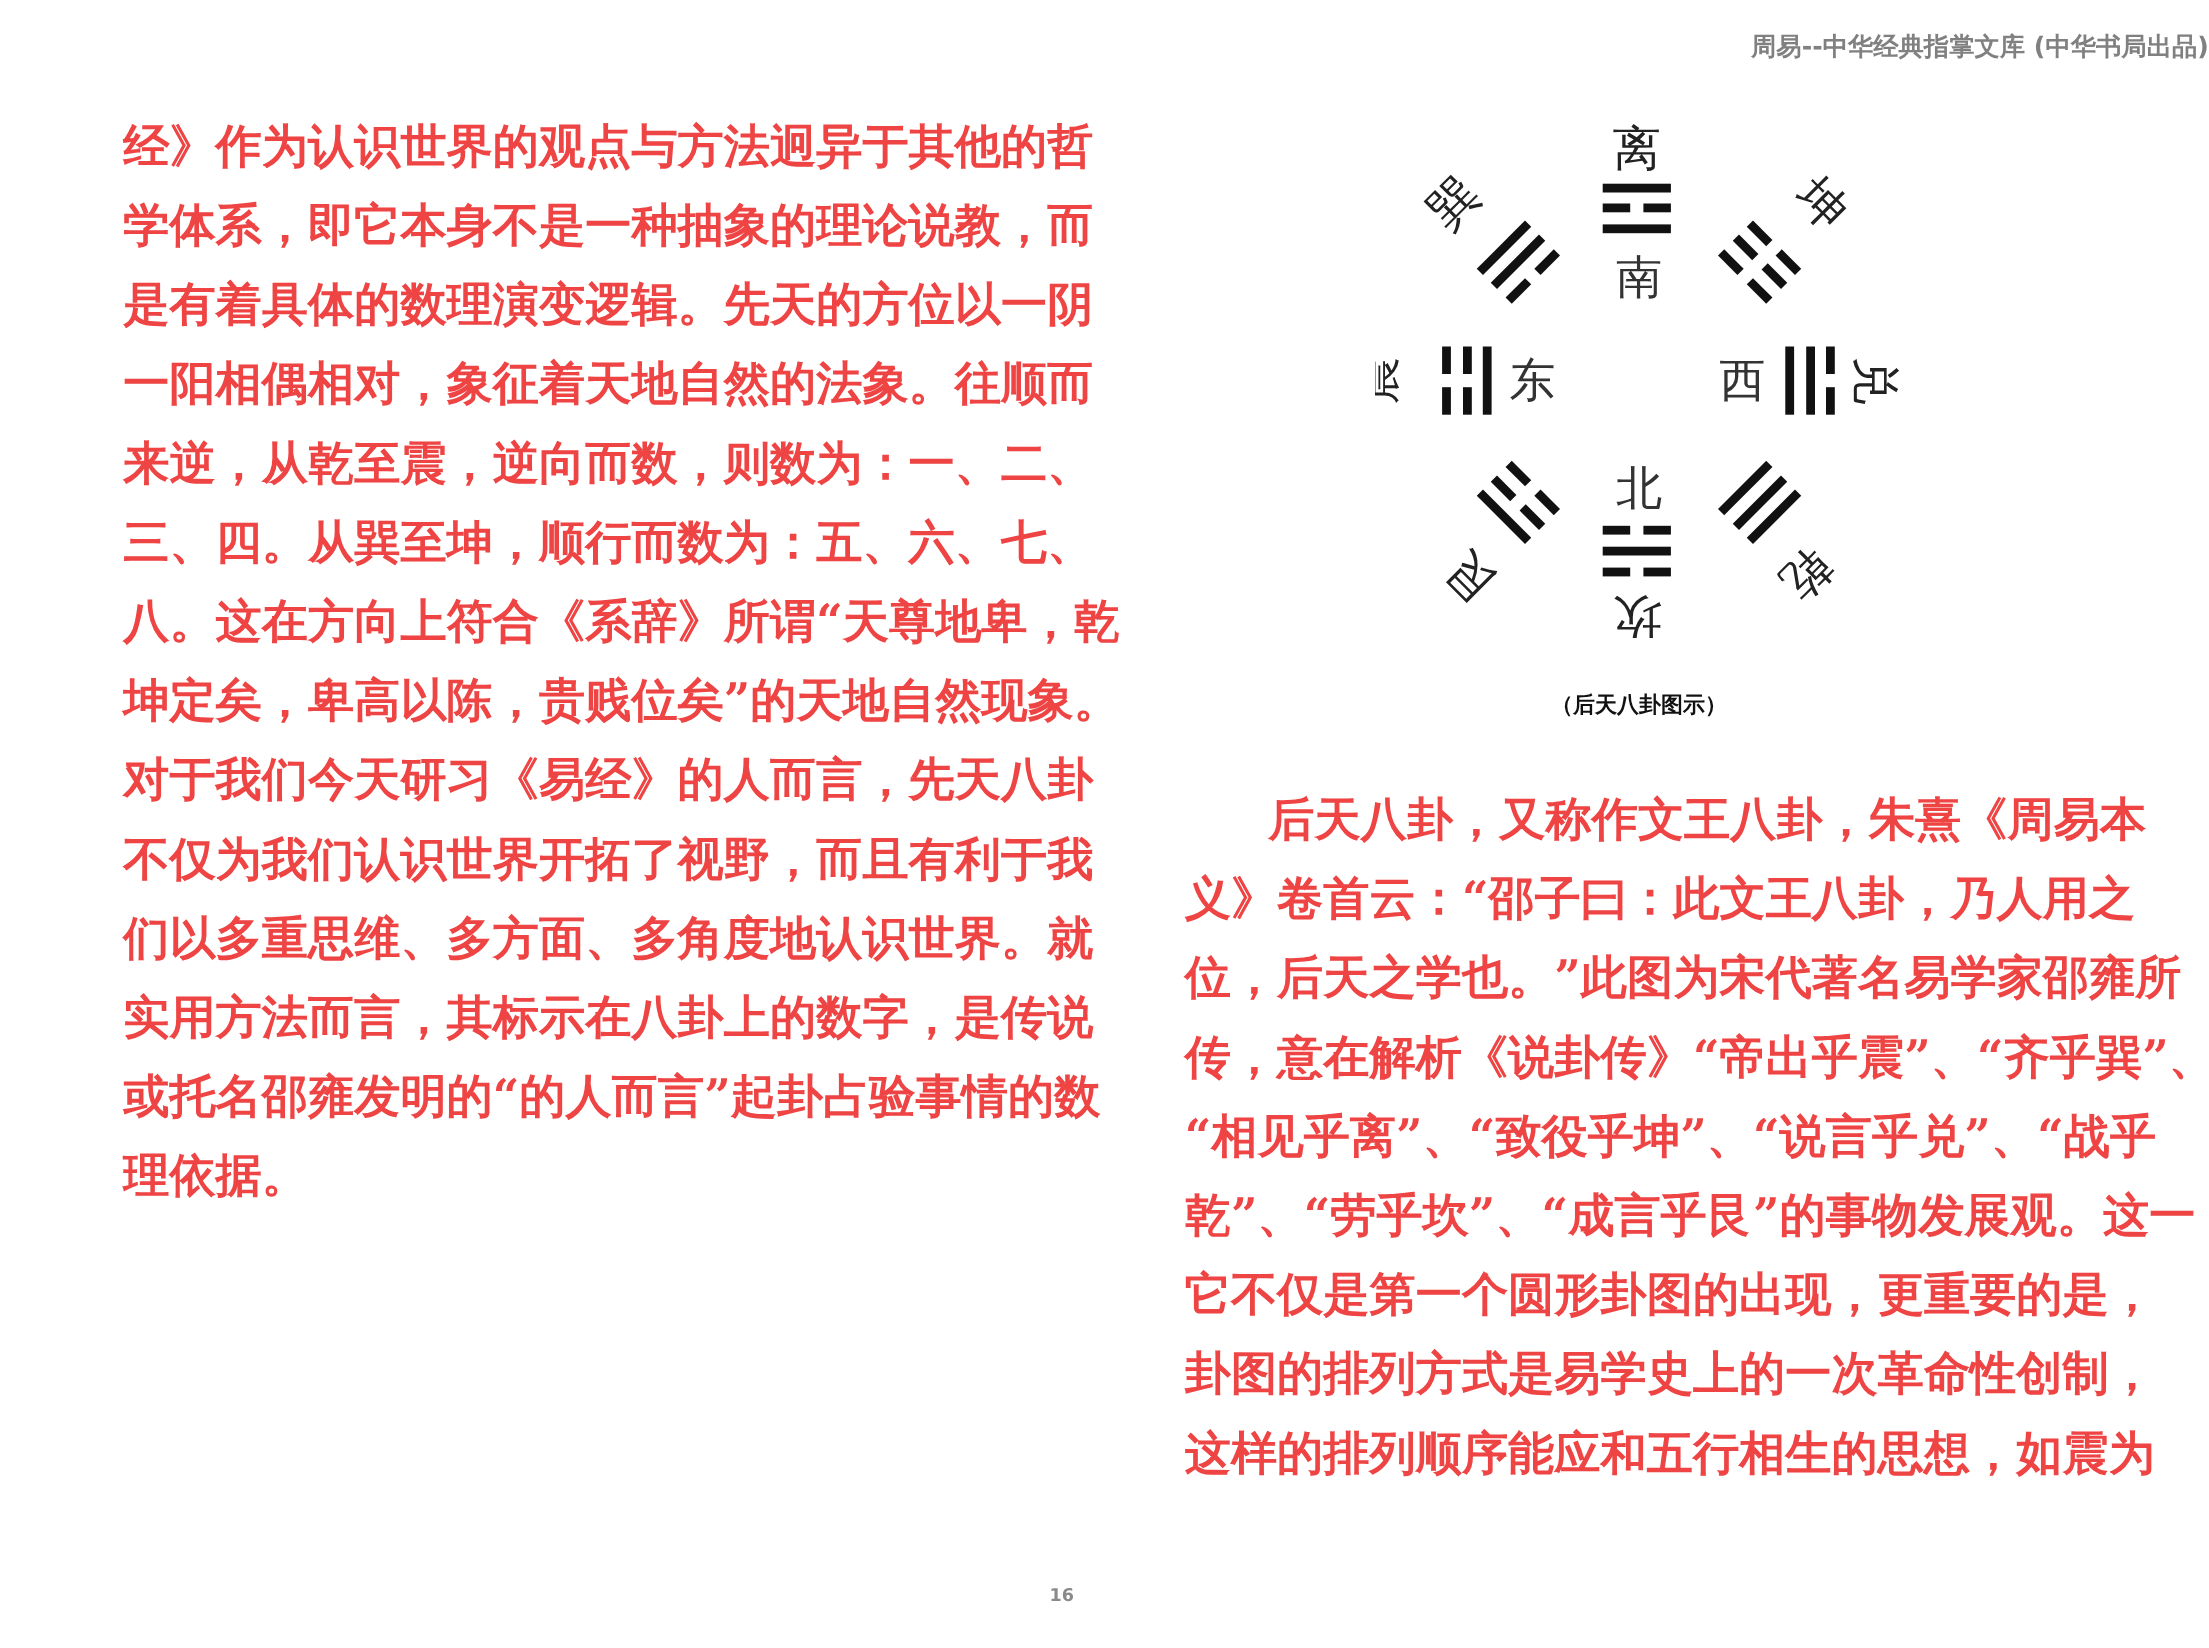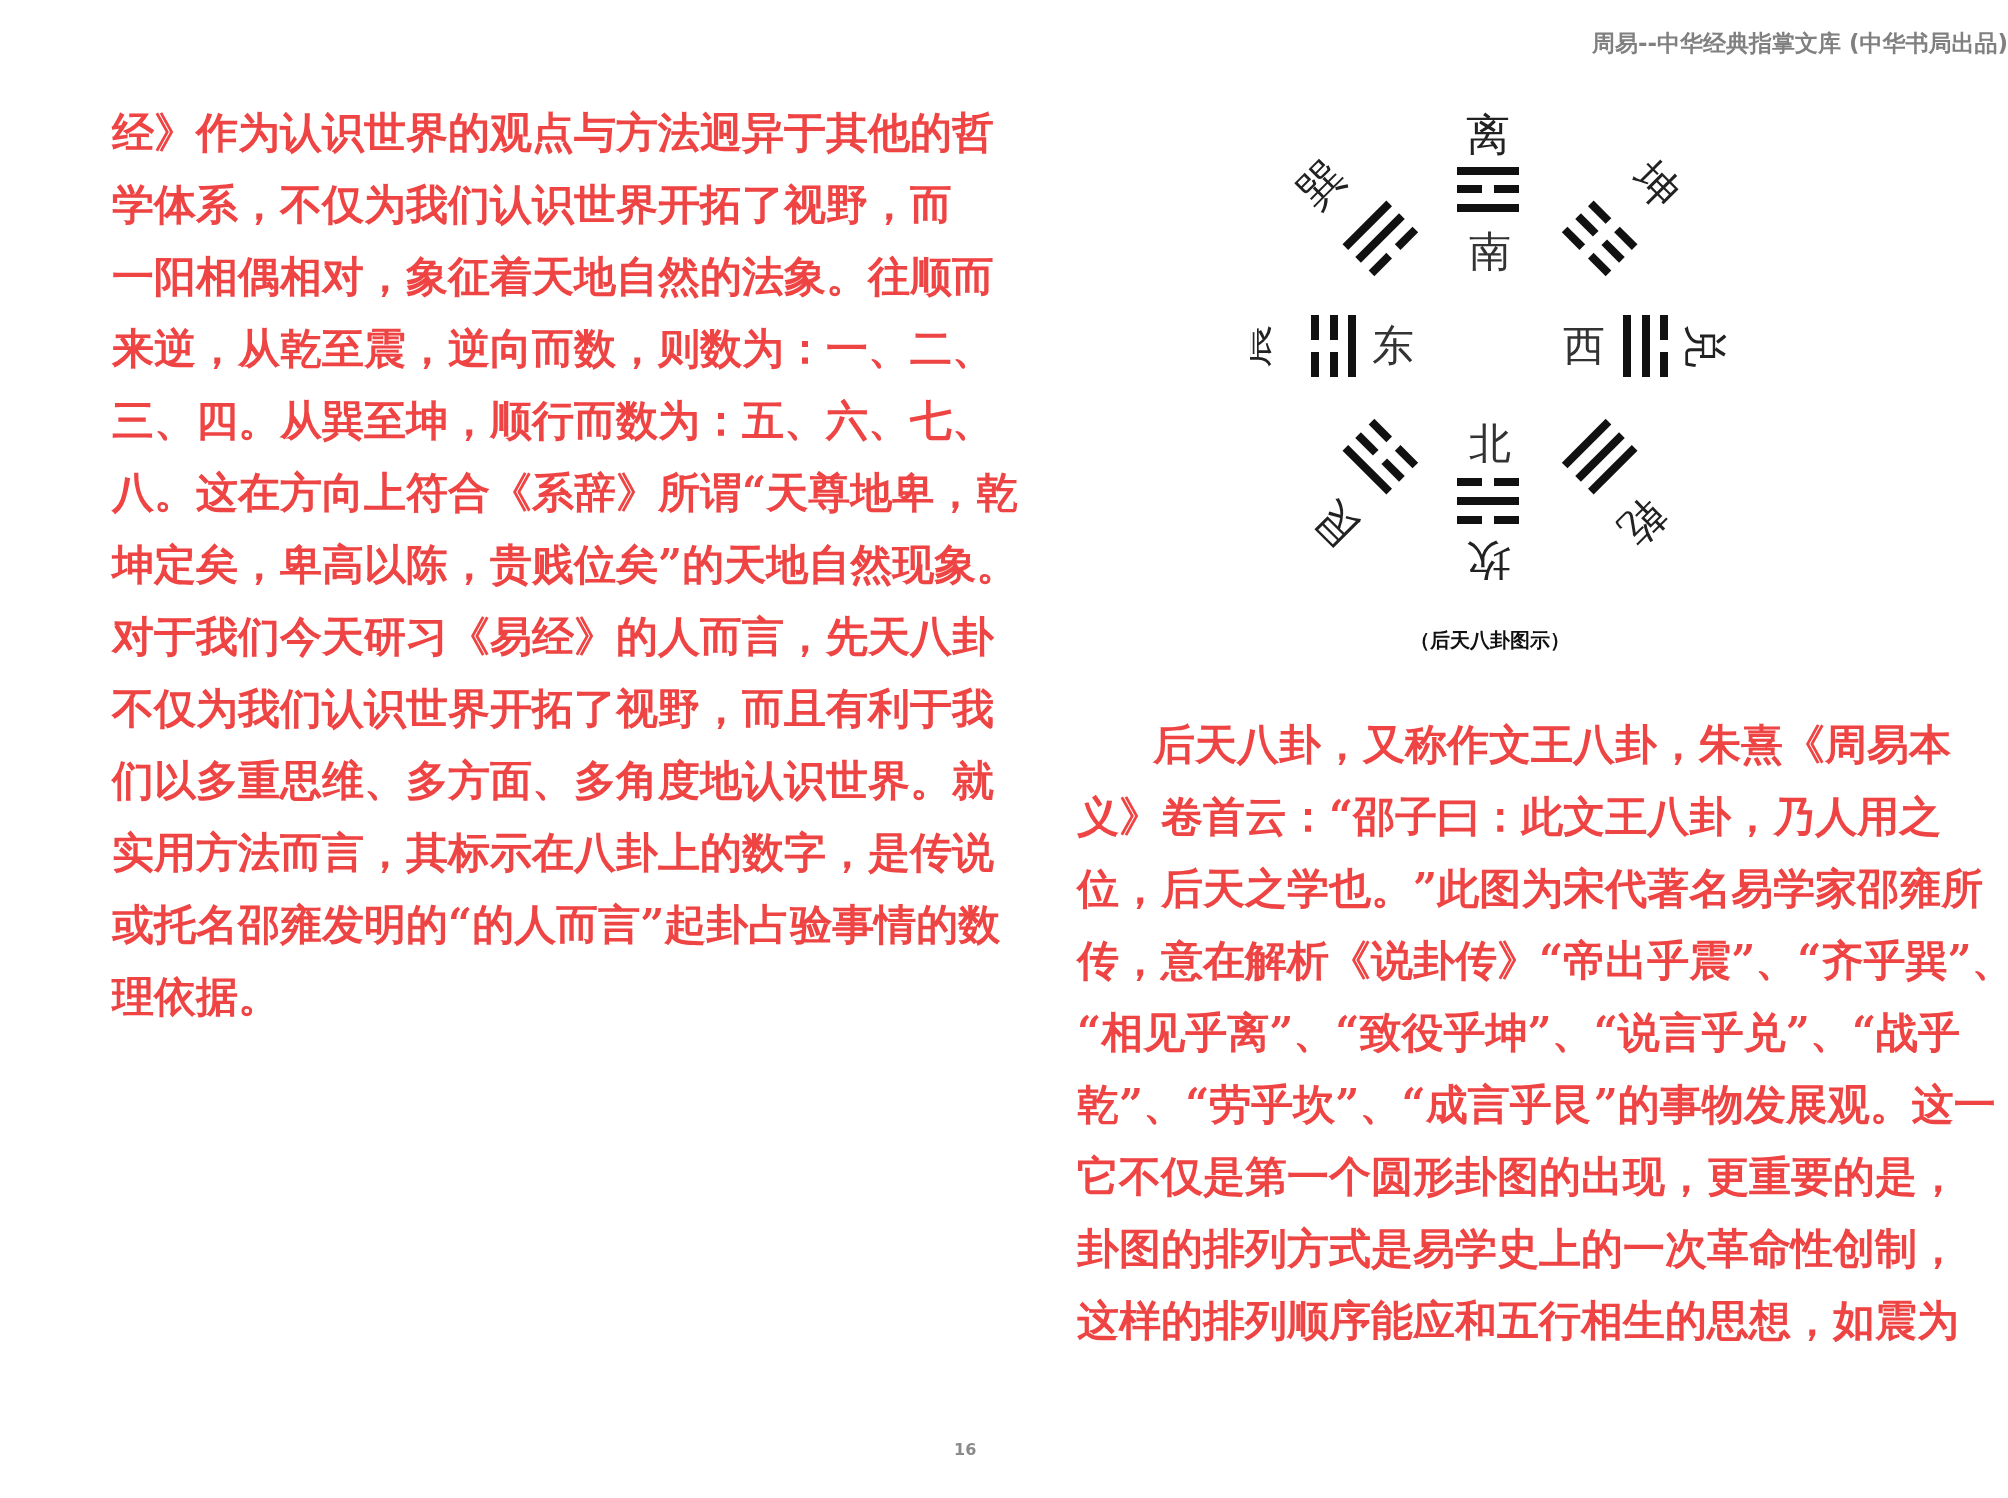--- a/index.html
+++ b/index.html
@@ -35,21 +35,22 @@
   .tri-label { font-family: "DejaVu Serif", "Liberation Serif", serif; font-size: 44px; fill: #222; }
   .dir-label { font-family: "DejaVu Serif", "Liberation Serif", serif; font-size: 42px; fill: #333; }
 </style>
 </head>
 <body>
 
 <div class="header">周易--中华经典指掌文库 (中华书局出品)</div>
 
 <div class="column col-left">
   <div class="line">经》作为认识世界的观点与方法迥异于其他的哲</div>
-  <div class="line">学体系，不仅为我们认识世界开拓了视野，而</div>
+  <div class="line">学体系，即它本身不是一种抽象的理论说教，而</div>
+  <div class="line">是有着具体的数理演变逻辑。先天的方位以一阴</div>
   <div class="line">一阳相偶相对，象征着天地自然的法象。往顺而</div>
   <div class="line">来逆，从乾至震，逆向而数，则数为：一、二、</div>
   <div class="line">三、四。从巽至坤，顺行而数为：五、六、七、</div>
   <div class="line">八。这在方向上符合《系辞》所谓“天尊地卑，乾</div>
   <div class="line">坤定矣，卑高以陈，贵贱位矣”的天地自然现象。</div>
   <div class="line">对于我们今天研习《易经》的人而言，先天八卦</div>
   <div class="line">不仅为我们认识世界开拓了视野，而且有利于我</div>
   <div class="line">们以多重思维、多方面、多角度地认识世界。就</div>
   <div class="line">实用方法而言，其标示在八卦上的数字，是传说</div>
   <div class="line">或托名邵雍发明的“的人而言”起卦占验事情的数</div>

